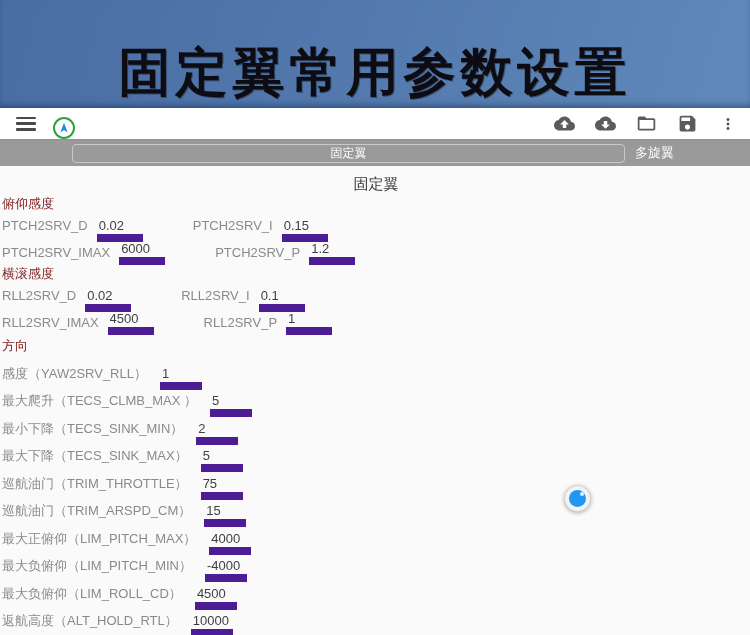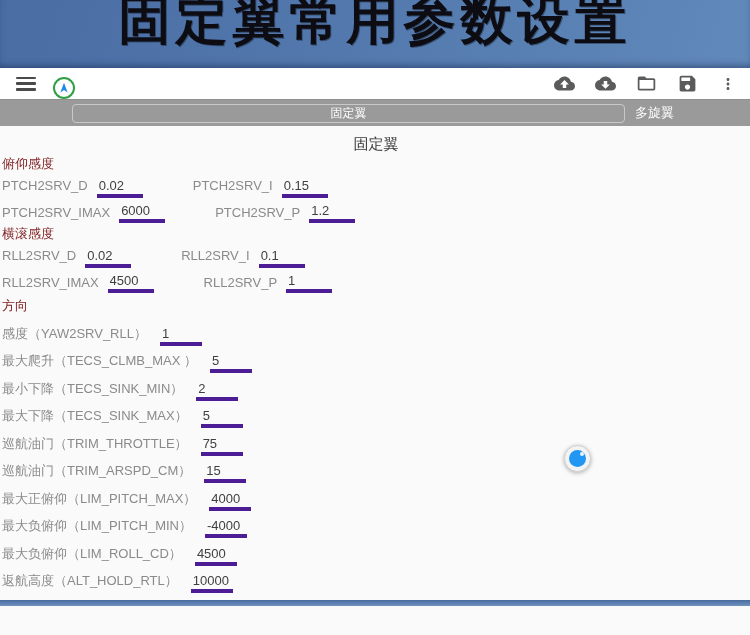--- a/index.html
+++ b/index.html
@@ -6,24 +6,24 @@
   html,body { width: 750px; height: 635px; }
   body {
     font-family: "Liberation Sans", "DejaVu Sans", sans-serif;
     background: #fafafa;
     overflow: hidden;
     position: relative;
   }
 
   
   .banner {
-    height: 68px;
+    height: 108px;
     background: linear-gradient(105deg, #4a6da4 0%, #5278ad 45%, #6189ba 100%);
     box-shadow: inset 0 -5px 7px -3px rgba(18,38,77,.55);
-    display: flex; align-items: flex-start; justify-content: center;
+    display: flex; align-items: flex-end; justify-content: center;
   }
   .banner-title {
     font-family: "DejaVu Serif", serif;
     font-weight: bold;
     font-size: 52px;
     letter-spacing: 5px;
     color: #0c0c12;
     text-shadow: 1px 1px 0 rgba(0,0,0,.35);
     margin-top: -14px;
   }
@@ -103,21 +103,21 @@
   .prow { margin-top: 6px; }
   .prow + .prow { margin-top: 11px; align-items: center; }
   .srow { margin-top: 11.5px; }
   .srow:first-of-type { margin-top: 3px; }
   .plabel { color: #8a8a8a; white-space: pre; }
   .plabel.l2 { margin-left: 14px; padding-left: 36px; }
   .pinput {
     width: 46px;
     margin-left: 9px;
     border: none;
-    border-bottom: 4px solid #4c1d95;
+    border-bottom: 8px solid #4c1d95;
     background: transparent;
     font-family: "Liberation Sans", "DejaVu Sans", sans-serif;
     font-size: 13px;
     color: #3f3f3f;
     padding: 0 0 1px 2px;
     border-radius: 0;
     outline: none;
   }
   .srow .pinput { margin-left: 13px; width: 42px; }
 

